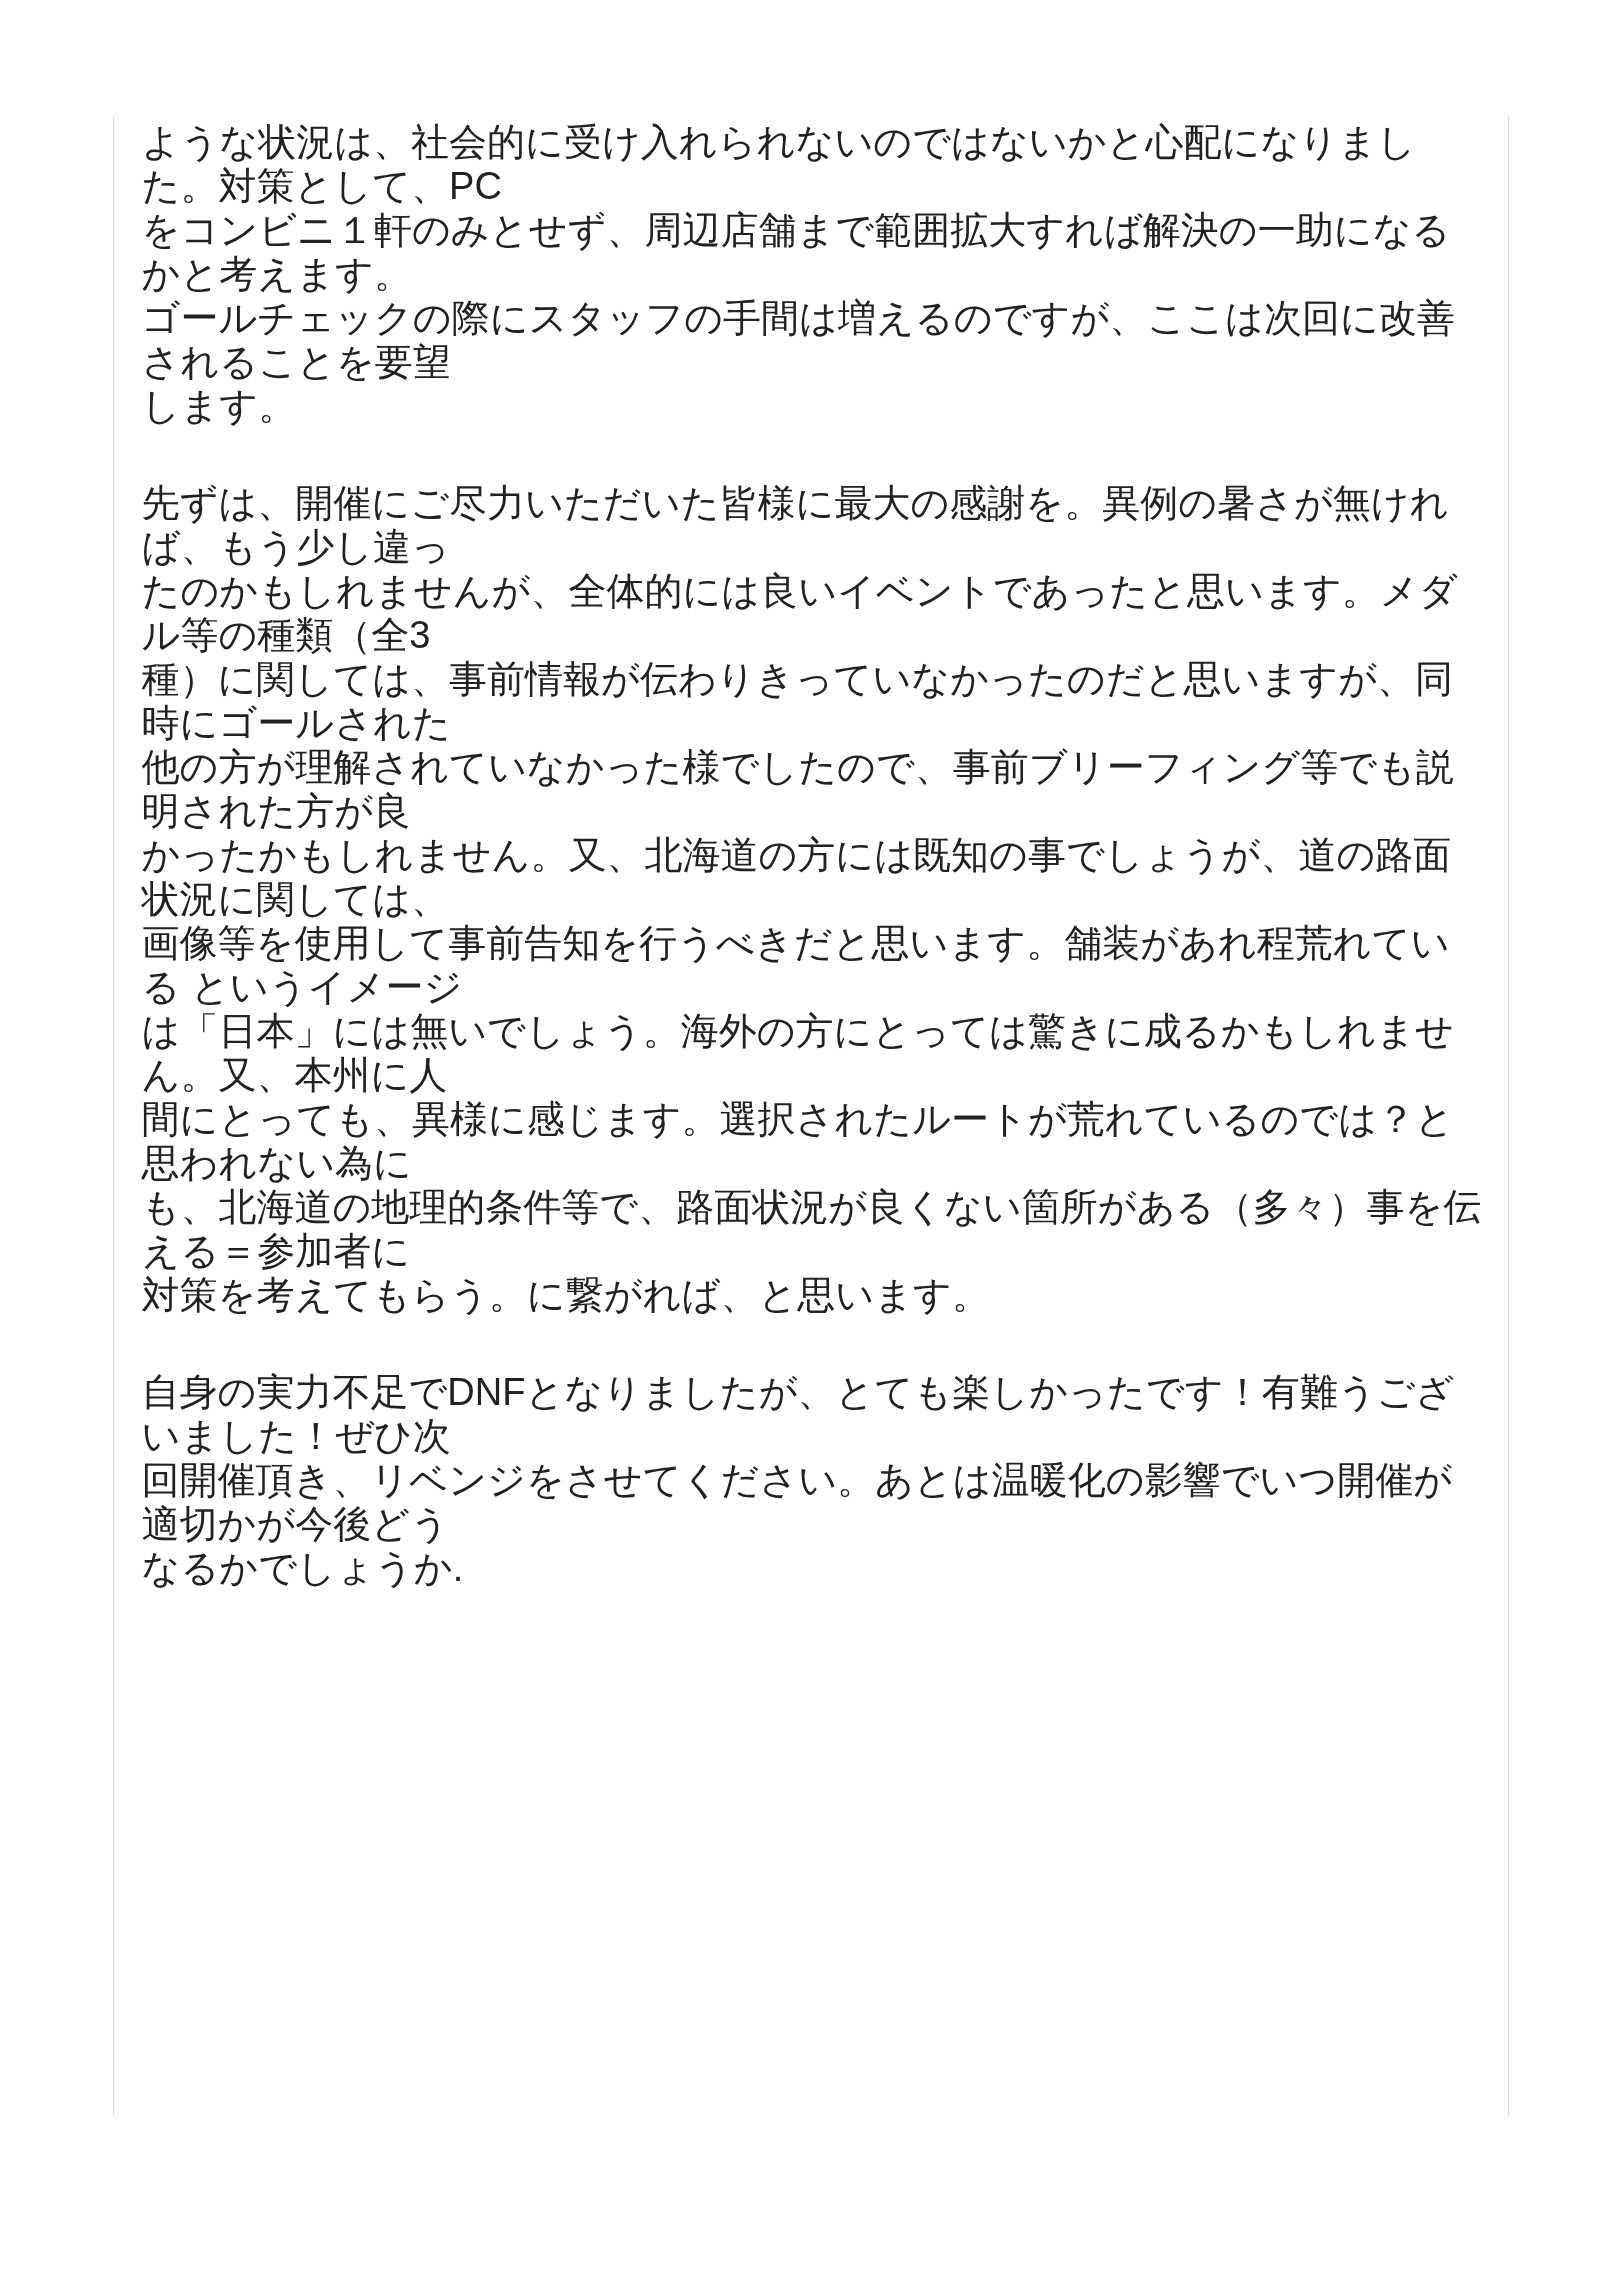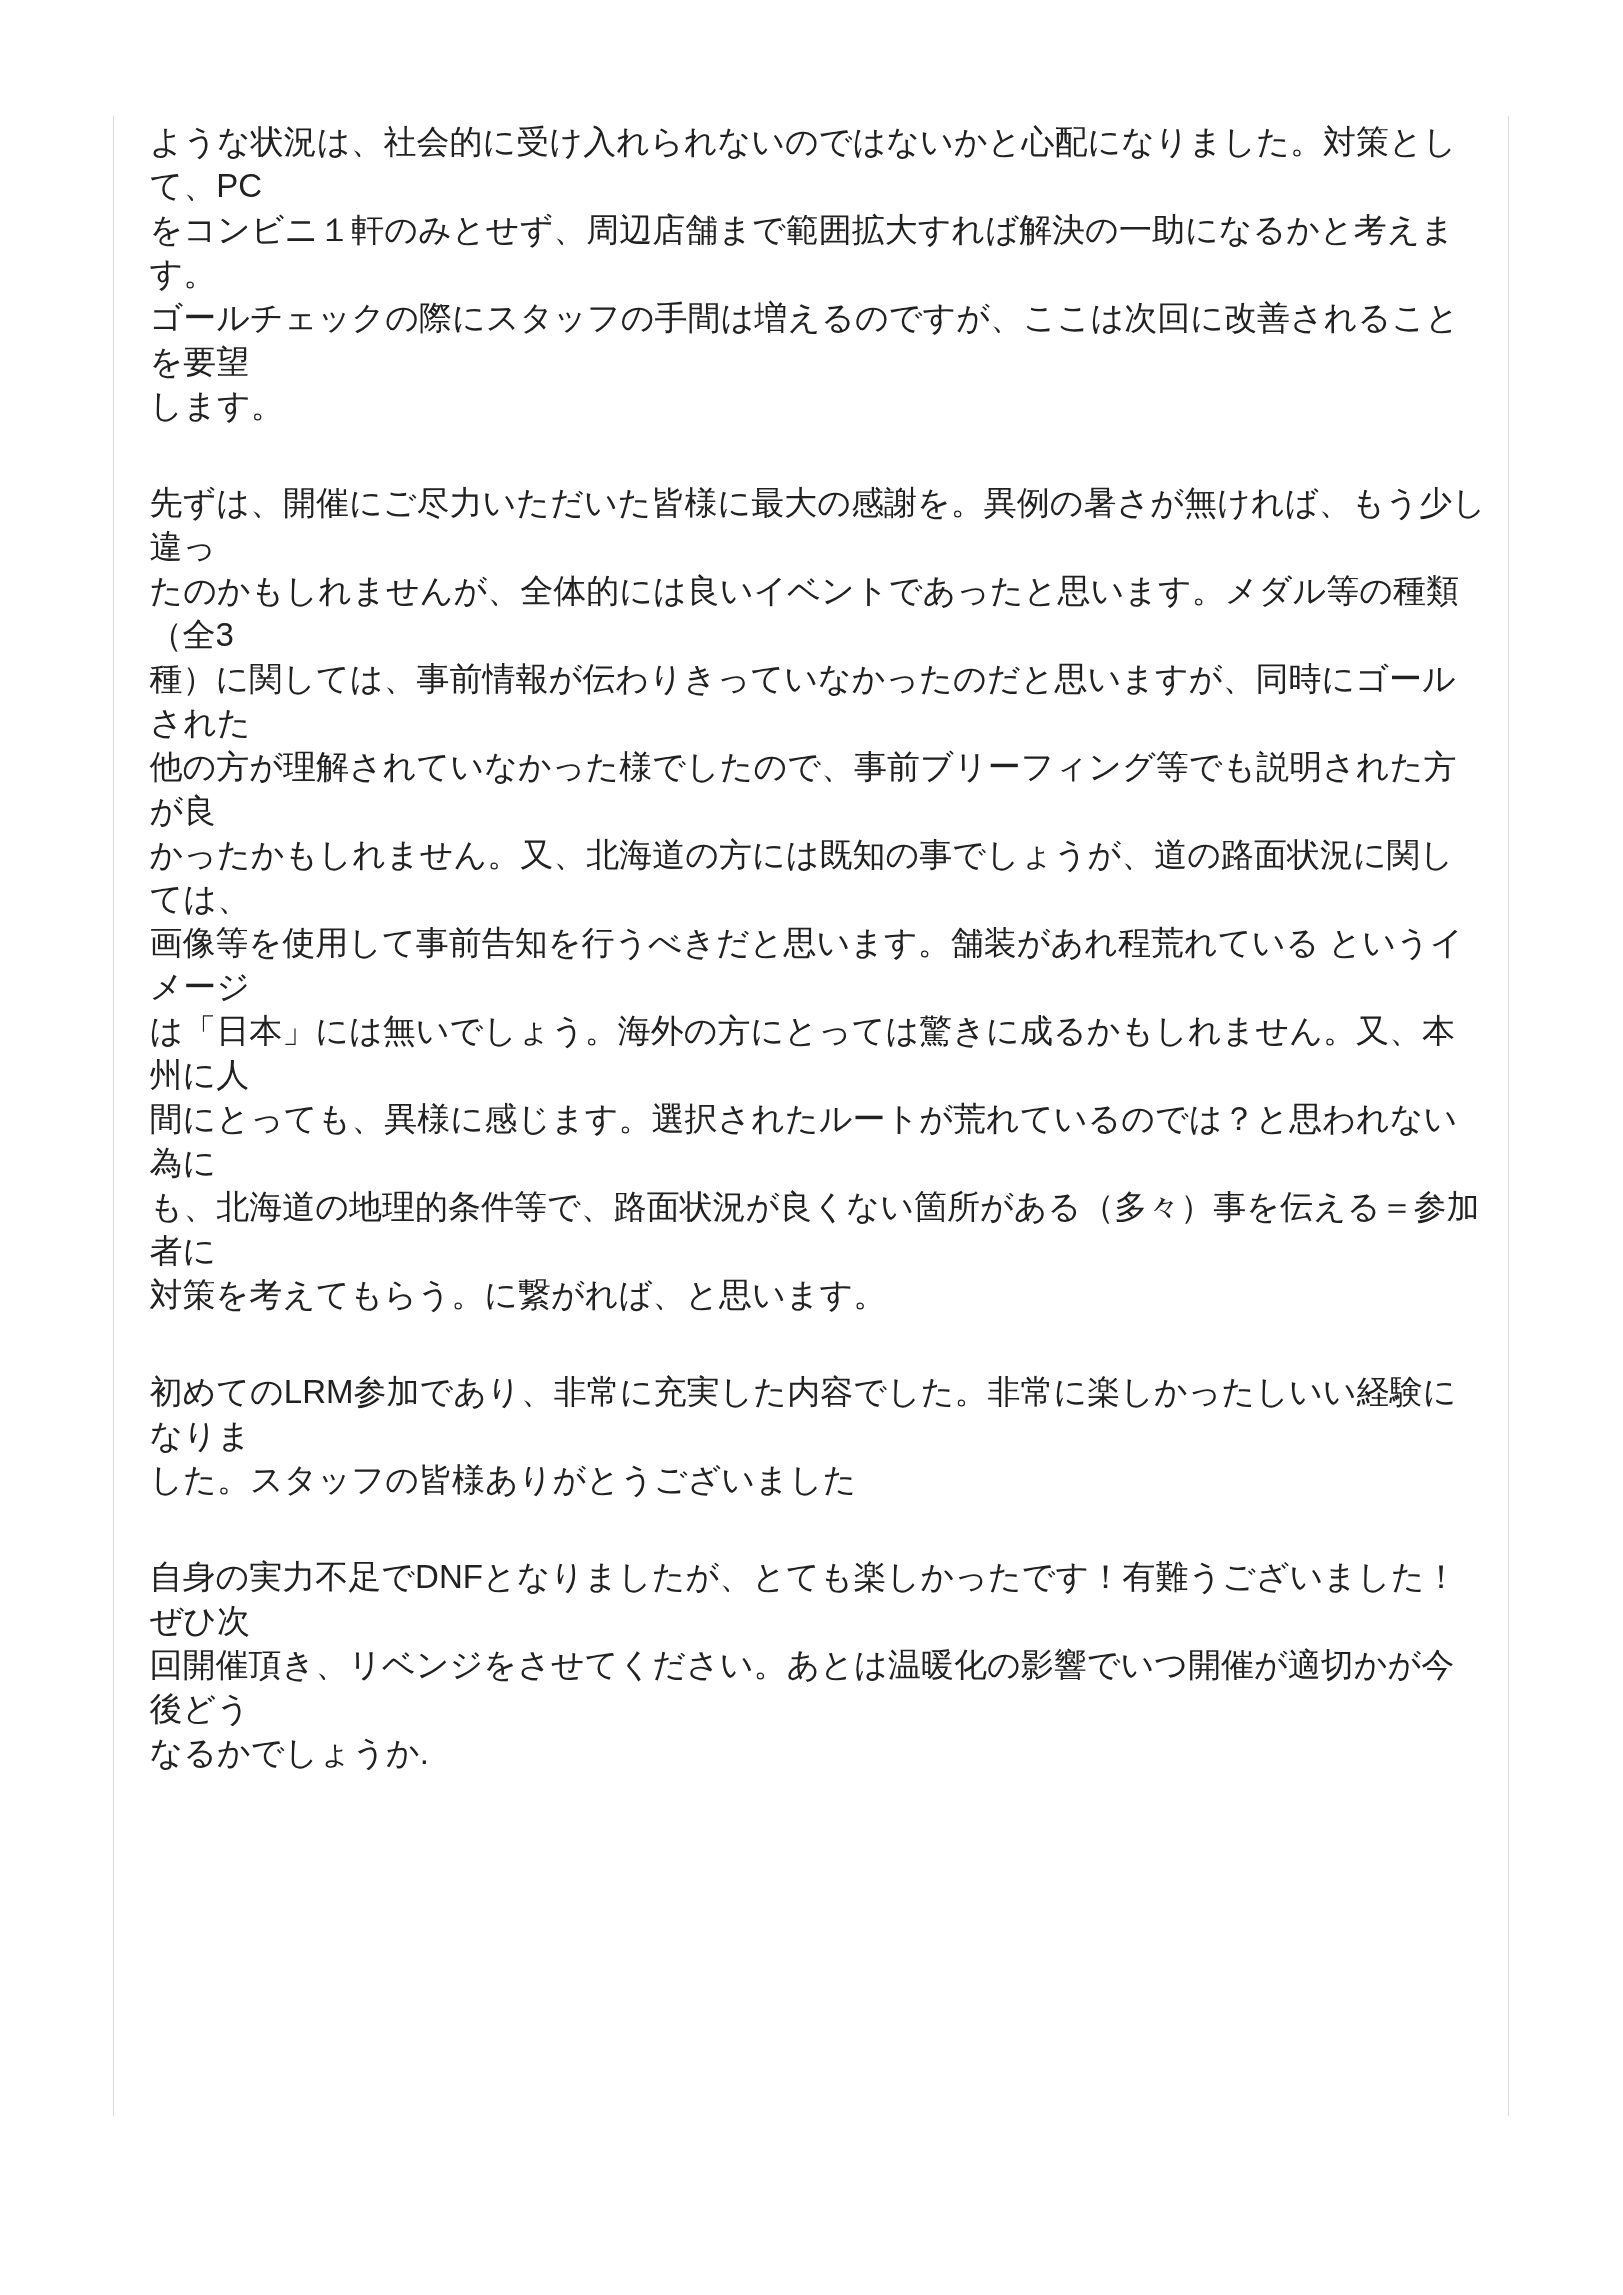--- a/index.html
+++ b/index.html
@@ -20,22 +20,22 @@
     left: 113px;
     top: 116px;
     width: 1396px;
     height: 2000px;
     box-sizing: border-box;
     border-left: 0.7px solid #d9d9d9;
     border-right: 0.7px solid #d9d9d9;
     padding: 3.9px 22px 0 27.5px;
   }
   .content-box p {
-    margin: 0 0 53px 8px;
-    font-size: 33px;
+    margin: 0 0 53px 0;
+    font-size: 38px;
     line-height: 44px;
     color: #212121;
     white-space: pre-wrap;
     word-break: break-all;
     font-family: "Liberation Sans", "DejaVu Sans", sans-serif;
   }
 </style>
 </head>
 <body>
 
@@ -48,21 +48,19 @@
     <p>先ずは、開催にご尽力いただいた皆様に最大の感謝を。異例の暑さが無ければ、もう少し違っ
 たのかもしれませんが、全体的には良いイベントであったと思います。メダル等の種類（全3
 種）に関しては、事前情報が伝わりきっていなかったのだと思いますが、同時にゴールされた
 他の方が理解されていなかった様でしたので、事前ブリーフィング等でも説明された方が良
 かったかもしれません。又、北海道の方には既知の事でしょうが、道の路面状況に関しては、
 画像等を使用して事前告知を行うべきだと思います。舗装があれ程荒れている というイメージ
 は「日本」には無いでしょう。海外の方にとっては驚きに成るかもしれません。又、本州に人
 間にとっても、異様に感じます。選択されたルートが荒れているのでは？と思われない為に
 も、北海道の地理的条件等で、路面状況が良くない箇所がある（多々）事を伝える＝参加者に
 対策を考えてもらう。に繋がれば、と思います。</p>
-    <p>初めてのLRM参加であり、非常に充実した内容でした。非常に楽しかったしいい経験になりま
-した。スタッフの皆様ありがとうございました</p>
     <p>自身の実力不足でDNFとなりましたが、とても楽しかったです！有難うございました！ぜひ次
 回開催頂き、リベンジをさせてください。あとは温暖化の影響でいつ開催が適切かが今後どう
 なるかでしょうか.</p>
 
   </div>
 </div>
 
 
 </body></html>

